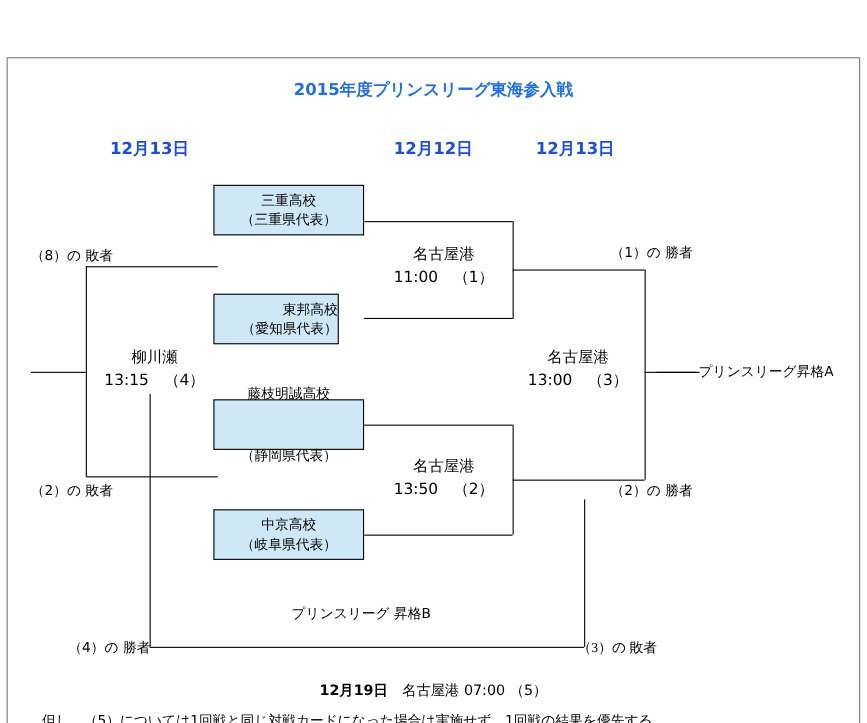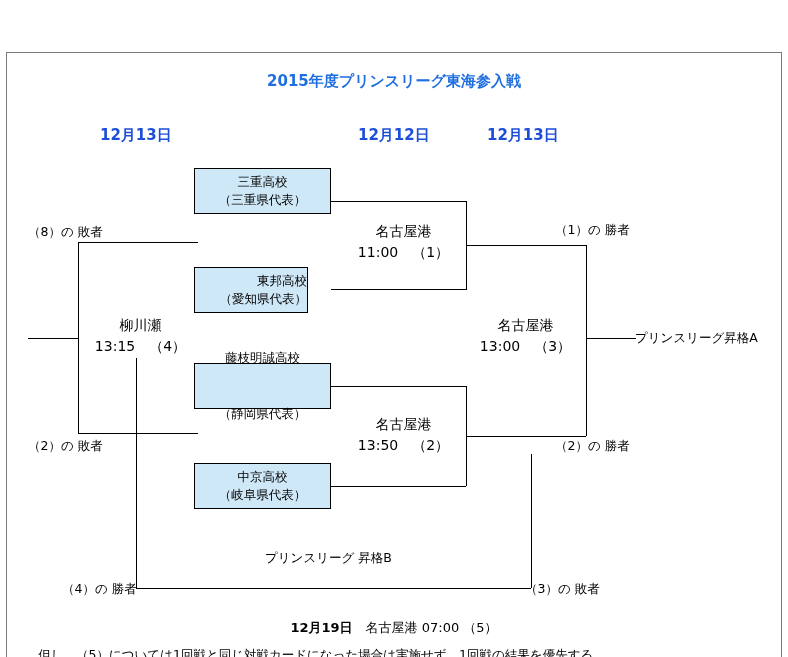--- a/index.html
+++ b/index.html
@@ -204,21 +204,21 @@
   <div class="matchlabel" style="left:78px; top:269px; width:125px;">
     <span class="ml-venue">柳川瀬</span>
     <span class="ml-time">13:15　（4）</span>
   </div>
 
   <div class="sidelabel" style="left:28px; top:178px;">（8）の 敗者</div>
   <div class="sidelabel" style="left:28px; top:392px;">（2）の 敗者</div>
   <div class="sidelabel" style="left:555px; top:176px;">（1）の 勝者</div>
   <div class="sidelabel" style="left:555px; top:392px;">（2）の 勝者</div>
   <div class="sidelabel" style="left:62px; top:535px;">（4）の 勝者</div>
-  <div class="sidelabel" style="left:525px; top:535px;">（3）の 敗者</div>
+  <div class="sidelabel" style="left:525px; top:535px;font-family:Liberation Serif, serif;">（3）の 敗者</div>
 
   <div class="plainlabel" style="left:635px; top:284px;">プリンスリーグ昇格A</div>
   <div class="plainlabel" style="left:265px; top:504px;">プリンスリーグ 昇格B</div>
 
   <div class="footer1"><b>12月19日</b><span>　名古屋港  07:00  （5）</span></div>
   <div class="footer2">但し、（5）については1回戦と同じ対戦カードになった場合は実施せず、1回戦の結果を優先する。</div>
 
 </div>
 
 </body></html>

